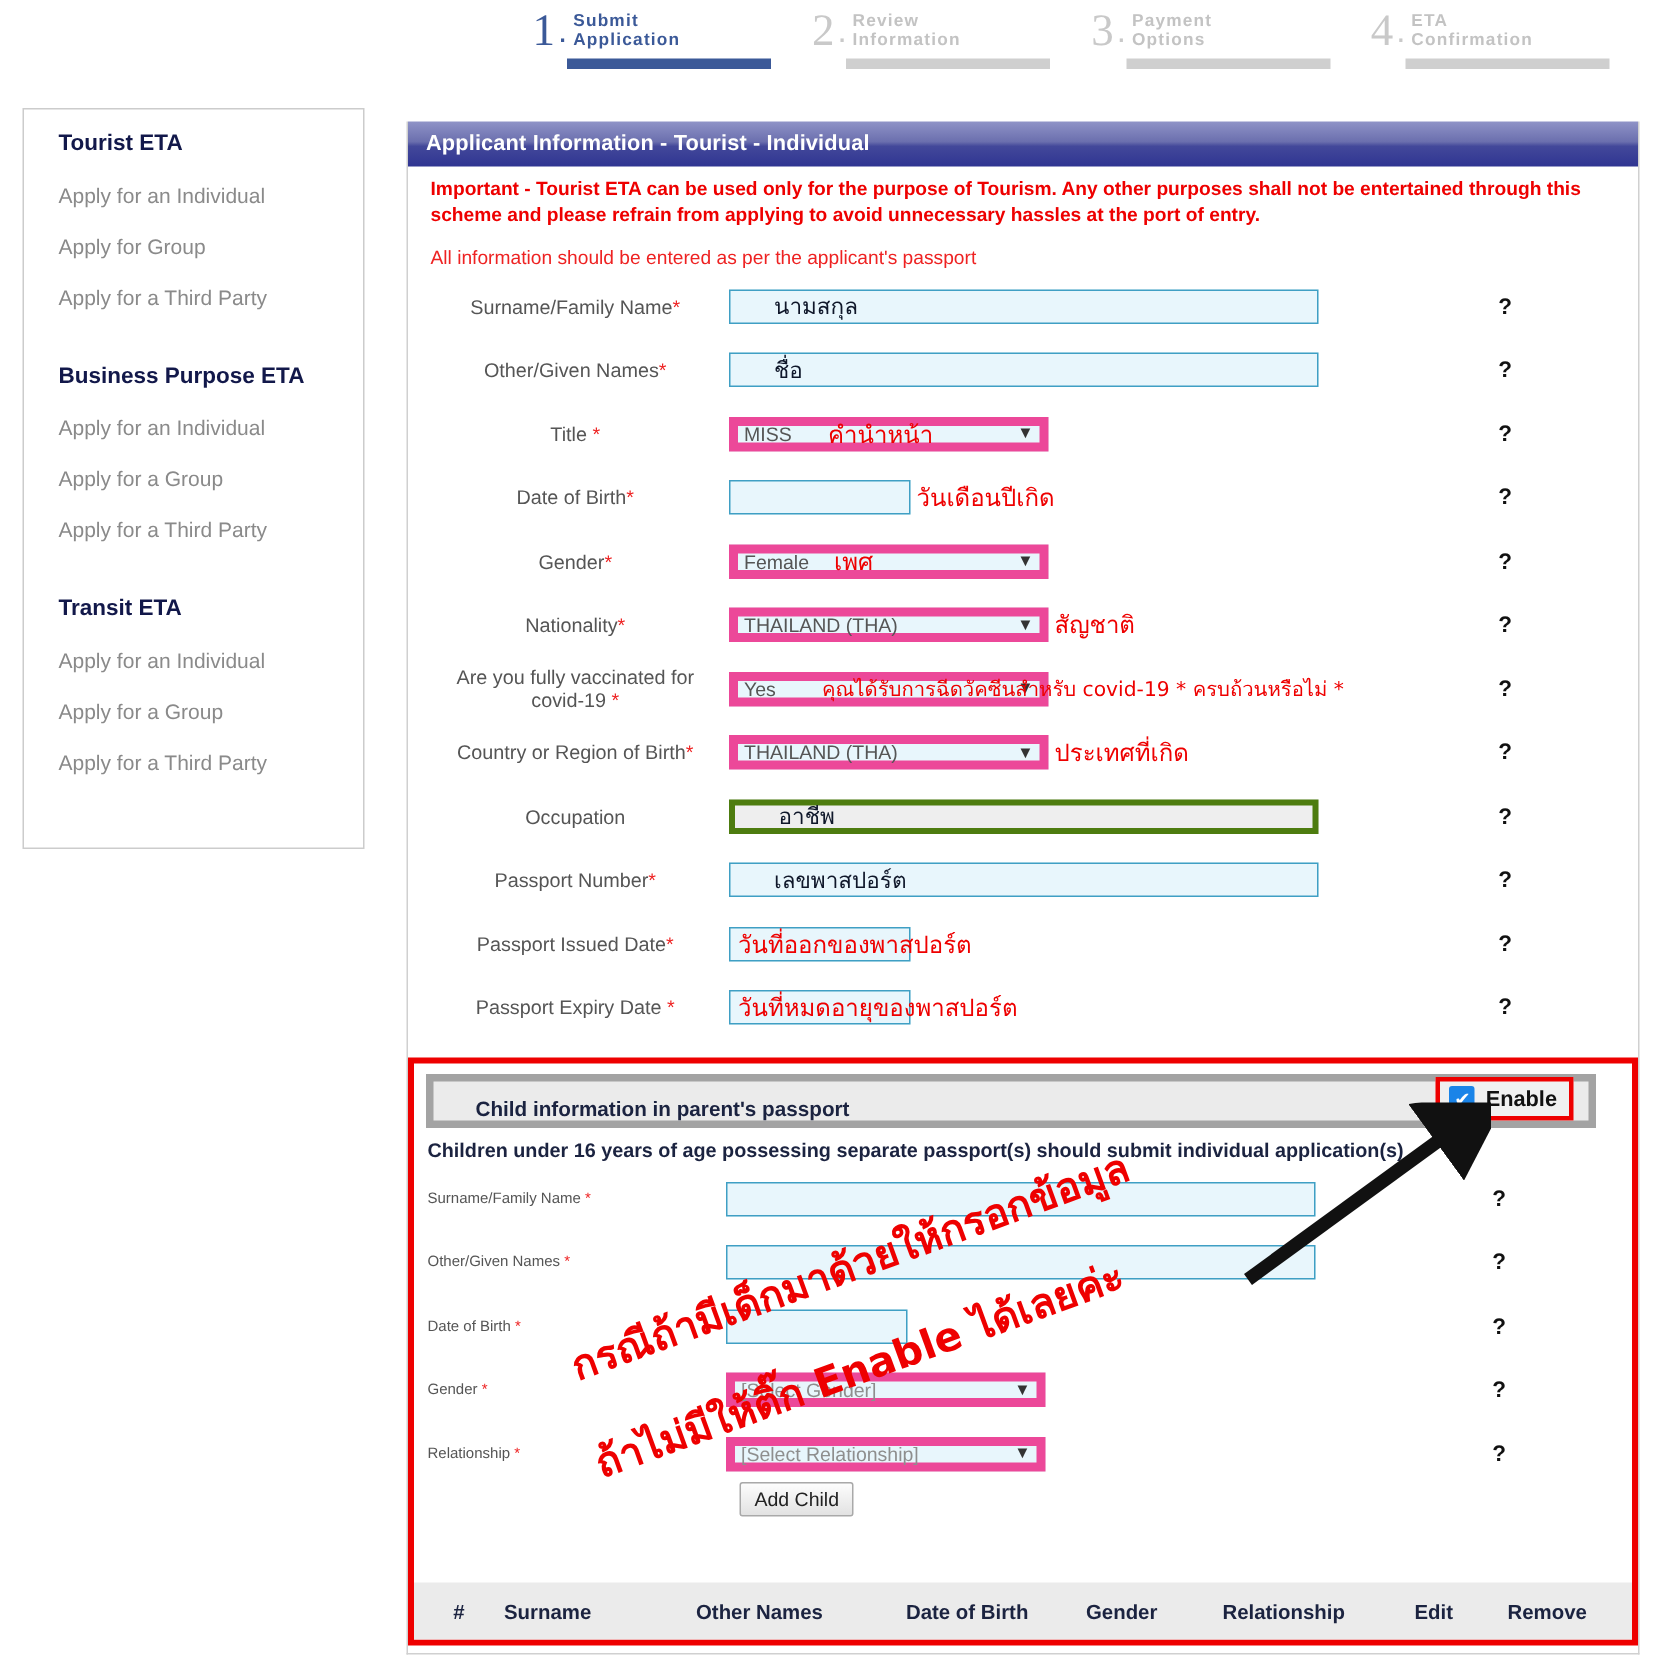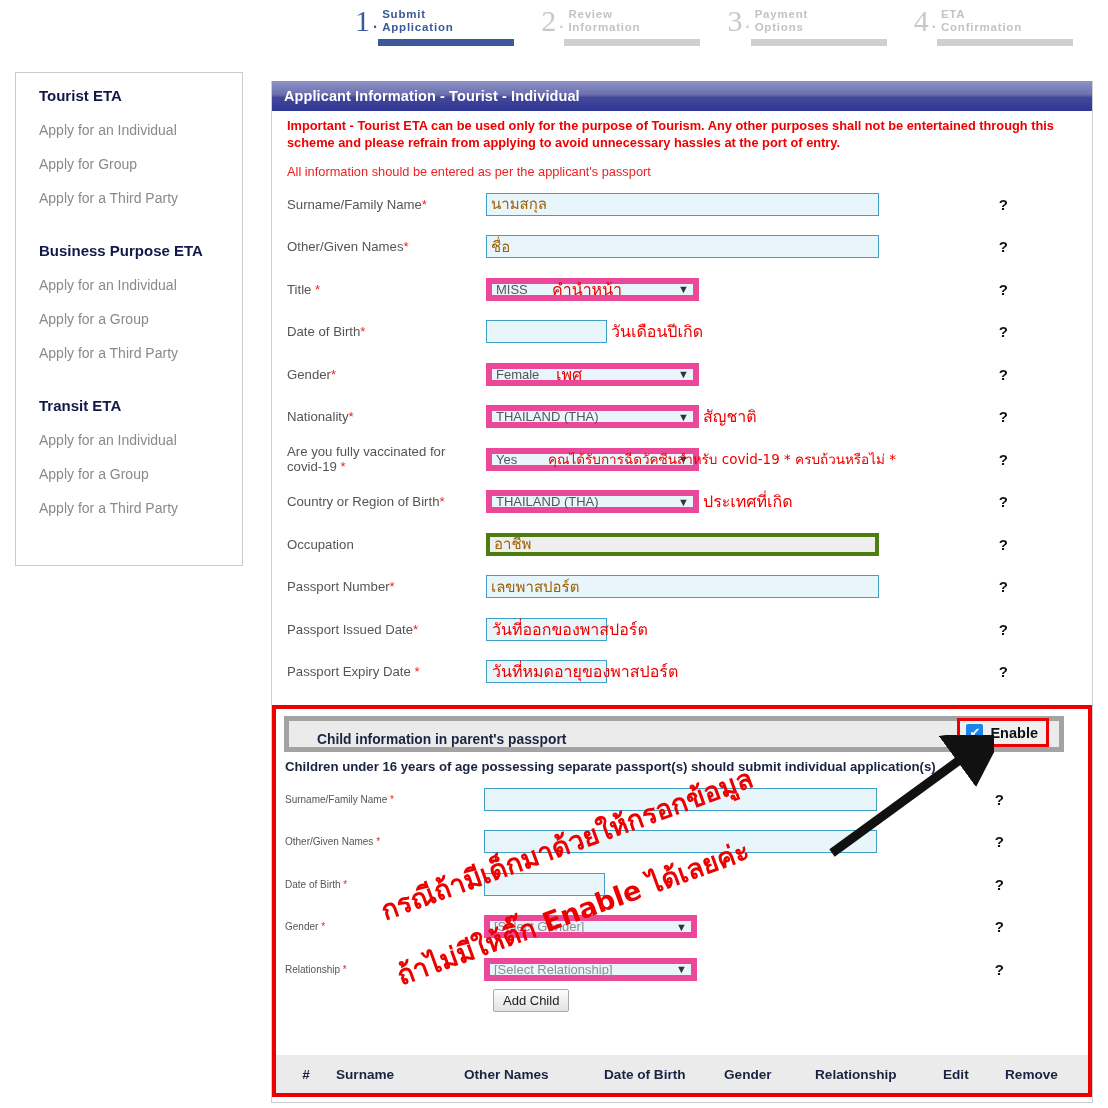--- a/index.html
+++ b/index.html
@@ -71,21 +71,21 @@
     letter-spacing: 0.1px;
   }
   .notice {
     color: #ee0000; font-size: 12.8px; font-weight: bold;
     line-height: 16.5px; padding: 7px 14px 0 15px;
   }
   .subnotice {
     color: #ee2222; font-size: 12.8px; padding: 13px 14px 4px 15px;
   }
 
-  .rows { padding: 0 0 0 15px; position: relative; }
+  .rows { padding: 0 0 0 15px; position: relative; text-align: center; }
   .row {
     display: flex; align-items: center;
     height: 42.5px; position: relative;
   }
   .lbl {
     width: 199px; font-size: 13.2px; color: #555555;
     line-height: 15px; padding-right: 6px;
   }
   .lbl .req { color: #ee2222; }
   .lbl.two { line-height: 15px; }
@@ -93,21 +93,21 @@
   .fieldwrap { position: relative; display: flex; align-items: center; }
 
   .inp {
     height: 23px; background: #e8f6fc; border: 1px solid #3f9fc4;
     font-size: 13px; color: #333; padding: 0 4px;
     display: flex; align-items: center;
   }
   .inp.wide { width: 393px; }
   .inp.date { width: 121px; }
   .inp.disabled { background: #eeeeee; border: 4px solid #4d7c0f; }
-  .inp .thai-in { color: #a16207; font-size: 15px; }
+  .inp .thai-in { color: #0f172a; font-size: 15px; margin-left: 25px; }
 
   .sel {
     height: 23px; background: #e8f6fc; border: 6px solid #ec4899;
     font-size: 13px; color: #555; padding: 0 4px;
     display: flex; align-items: center; justify-content: space-between;
   }
   .sel.w210 { width: 213px; }
   .sel .caret { font-size: 11px; color: #333; margin-left: 6px; }
   .sel .val { white-space: nowrap; }
 

